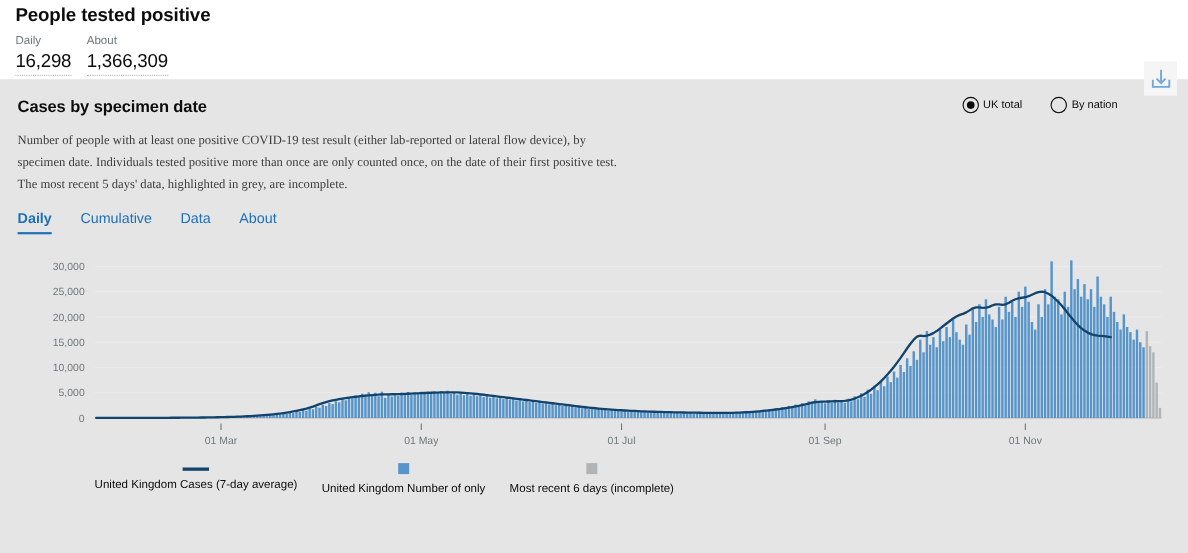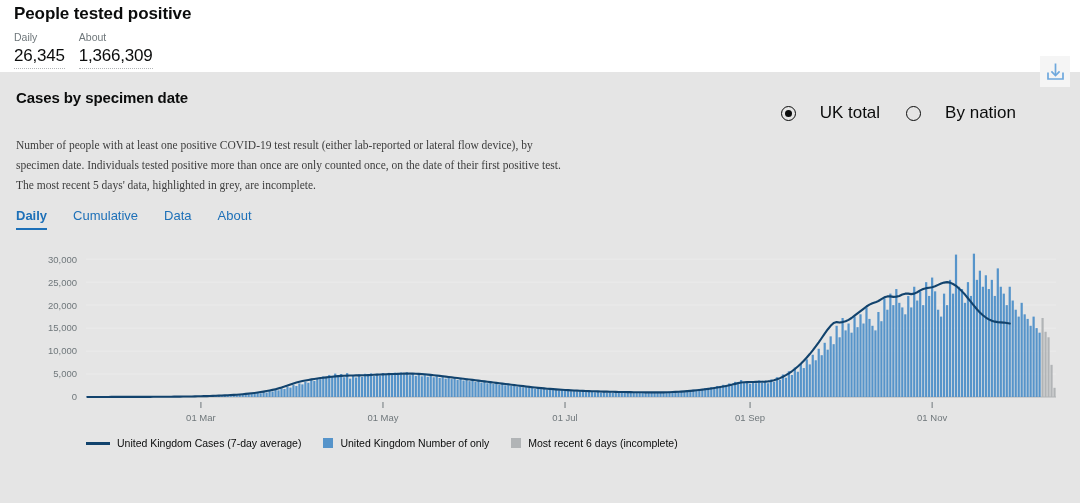--- a/index.html
+++ b/index.html
@@ -79,24 +79,23 @@
   .head-right {
     display: flex;
     align-items: center;
     gap: 26px;
     padding-right: 48px;
     margin-top: 2px;
   }
   .radio-opt {
     display: flex;
     align-items: center;
-    gap: 24px;
-    font-size: 17px;
+    gap: 4px;
+    font-size: 10px;
     color: #0b0c0c;
-    margin-top: 15px;
   }
   .radio-mark {
     width: 15px;
     height: 15px;
     border: 1.6px solid #0b0c0c;
     border-radius: 50%;
     box-sizing: border-box;
     display: flex;
     align-items: center;
     justify-content: center;
@@ -165,20 +164,21 @@
     gap: 22px;
     margin-top: 4px;
     padding-left: 70px;
     font-size: 10.5px;
     color: #0b0c0c;
   }
   .legend-item {
     display: flex;
     align-items: center;
     gap: 7px;
+    flex-direction: column;
   }
   .lg-line {
     width: 24px;
     height: 3px;
     background: #12436d;
     flex: none;
   }
   .lg-sq {
     width: 10px;
     height: 10px;
@@ -186,21 +186,21 @@
   }
 </style>
 </head>
 <body>
 
 <div class="summary">
   <h1 class="summary-title">People tested positive</h1>
   <div class="metrics">
     <div class="metric">
       <span class="metric-label">Daily</span>
-      <span class="metric-value">26,345</span>
+      <span class="metric-value">16,298</span>
     </div>
     <div class="metric">
       <span class="metric-label">About</span>
       <span class="metric-value">1,366,309</span>
     </div>
   </div>
 </div>
 
 <div class="card">
 

